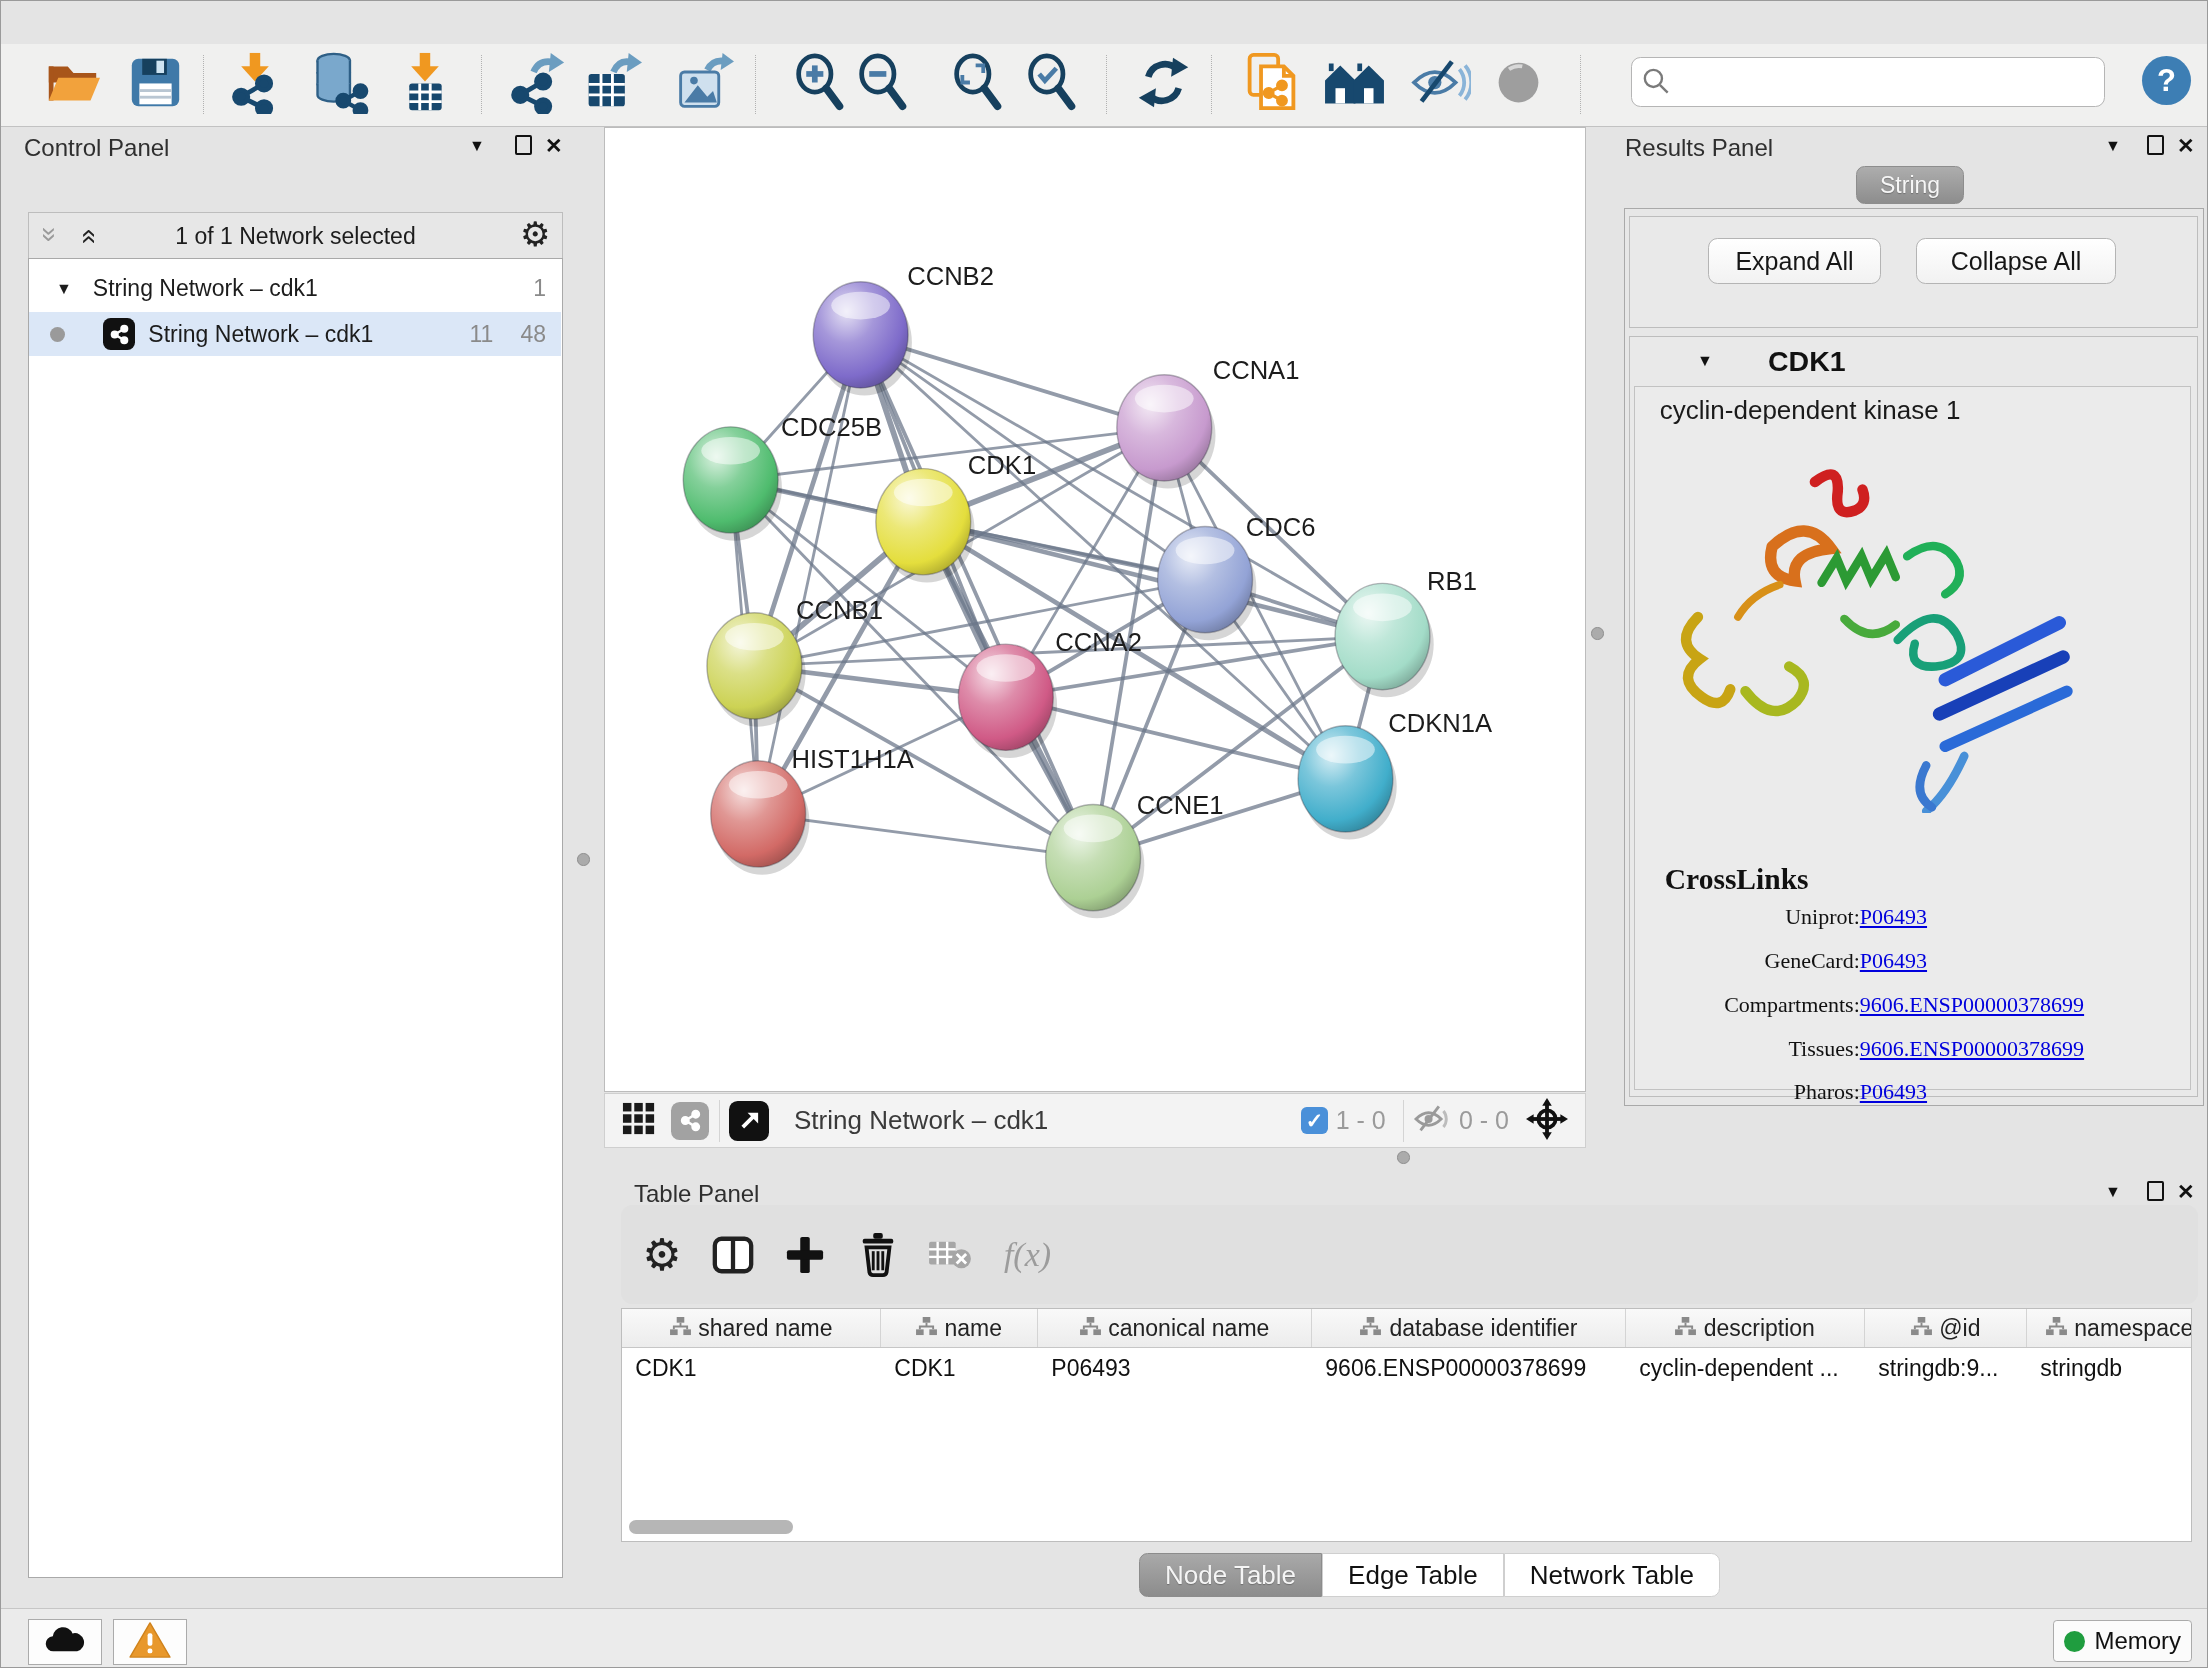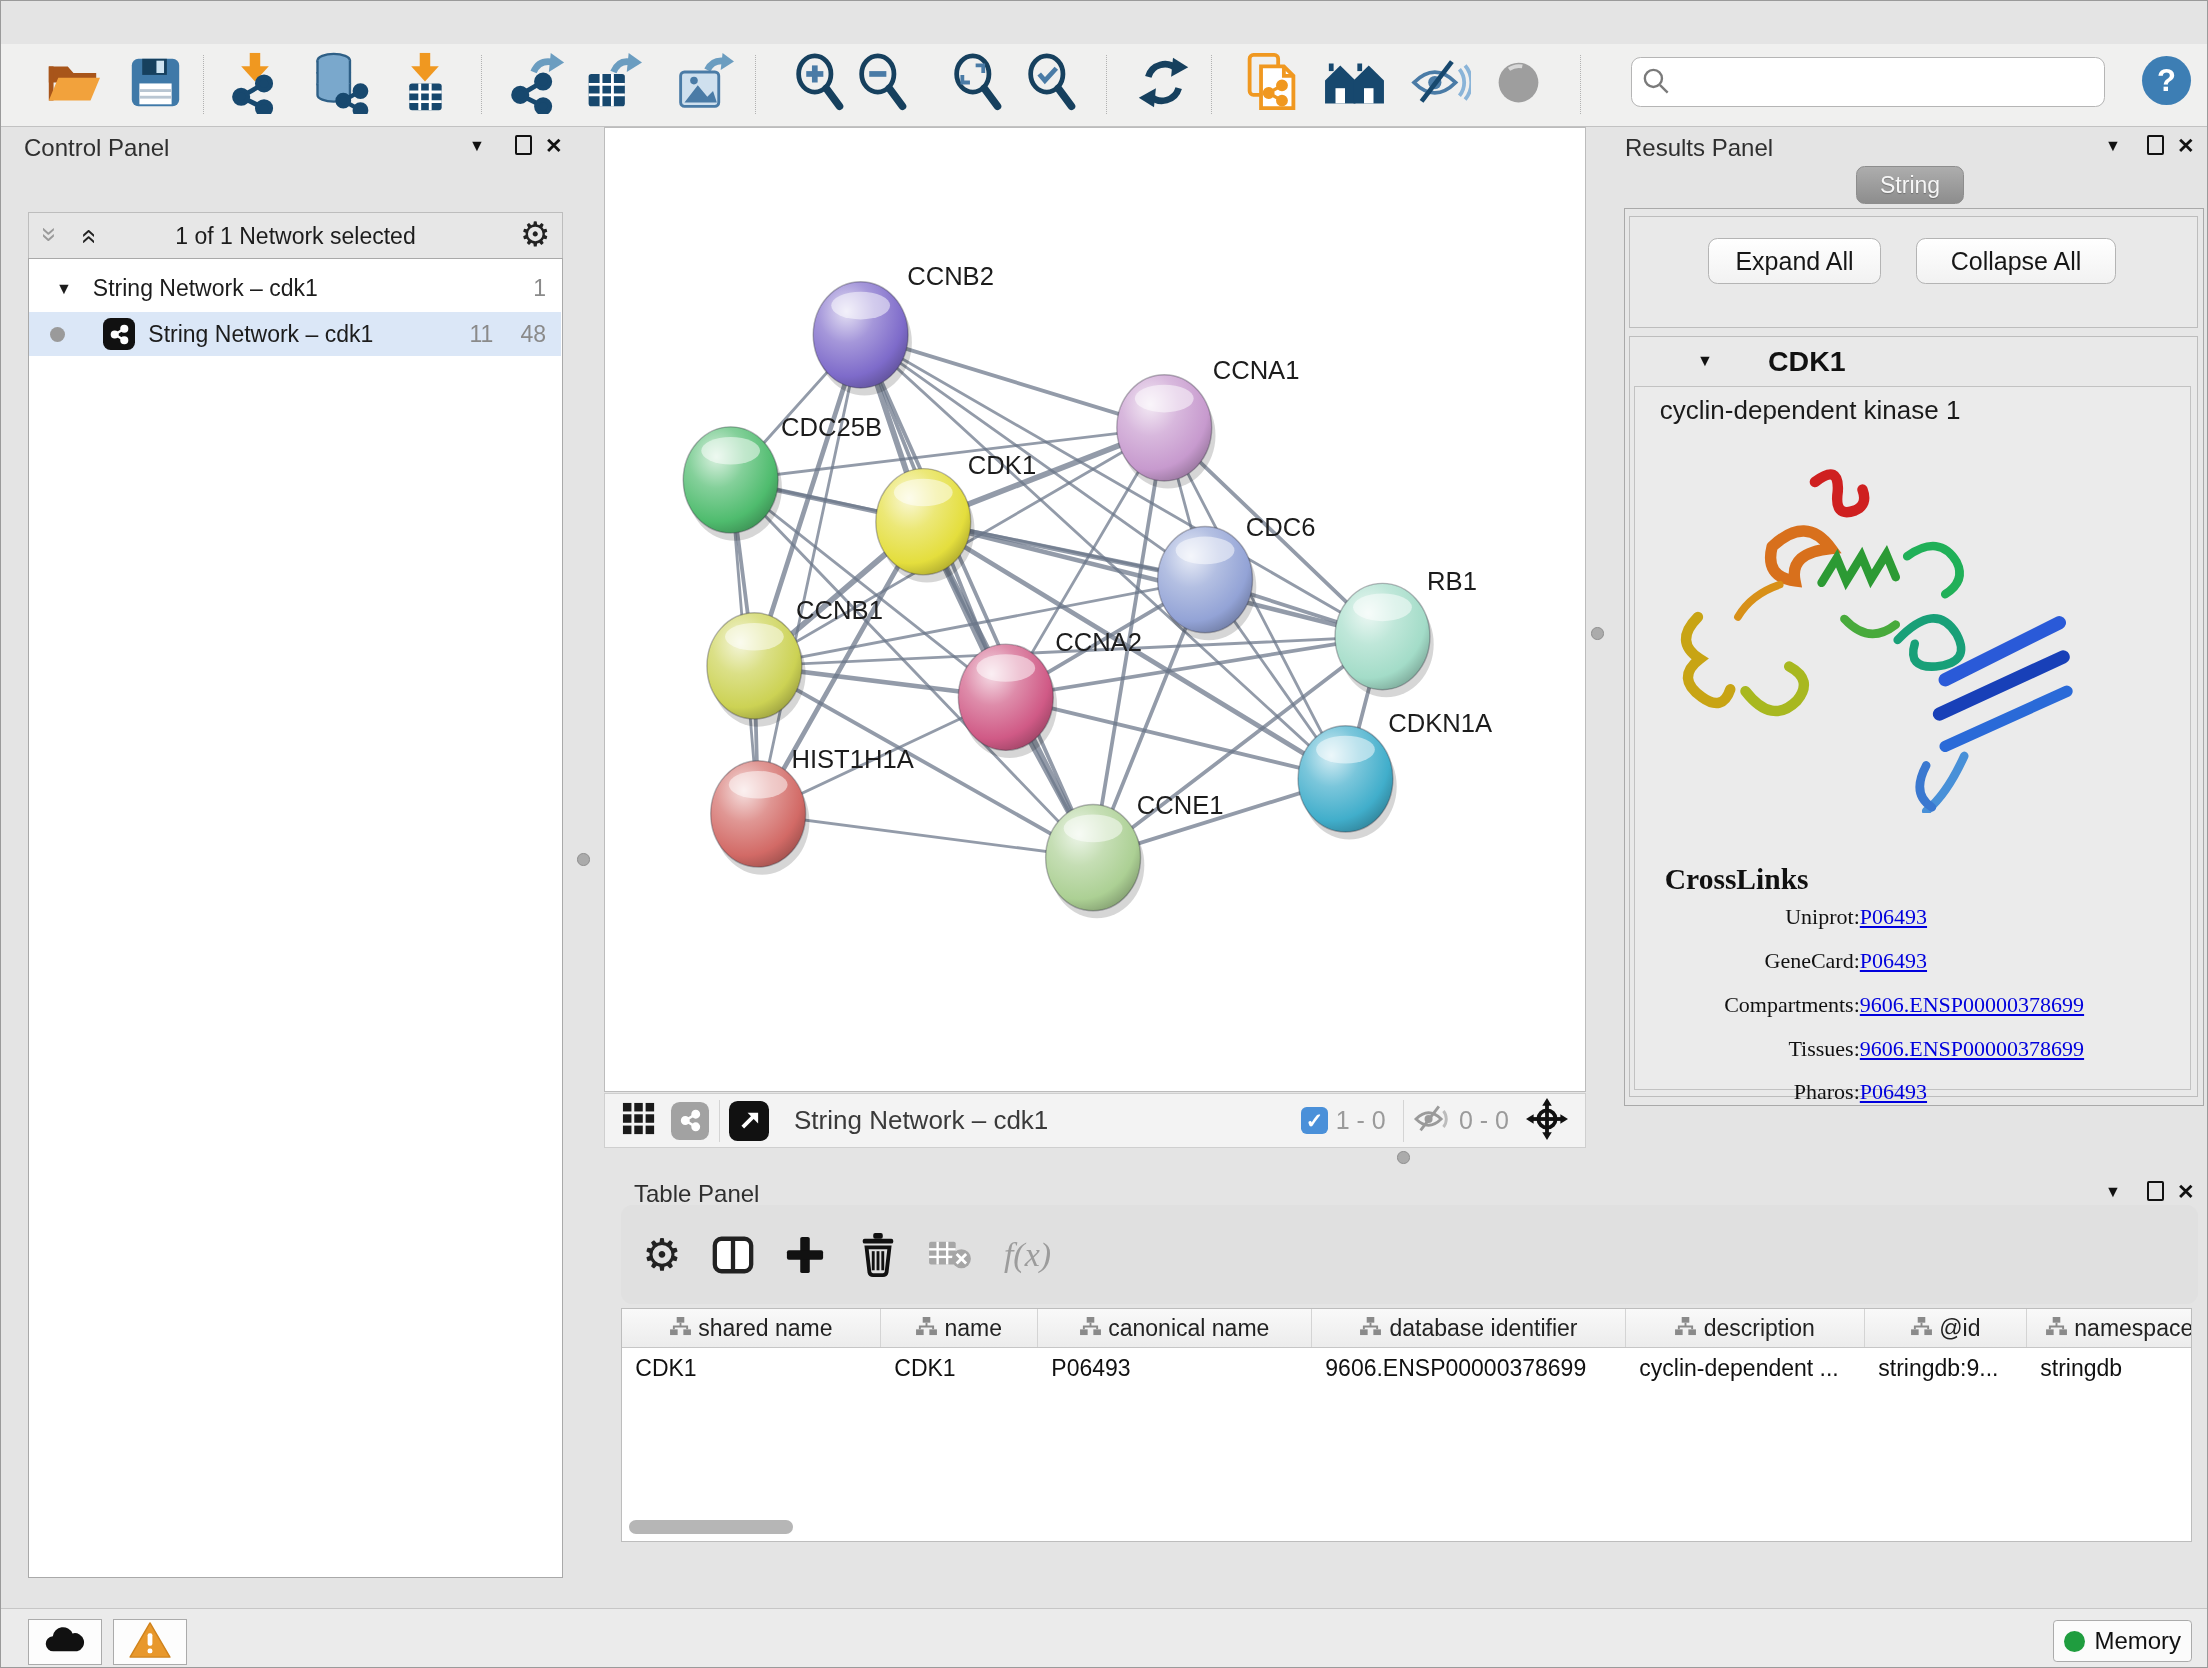--- a/index.html
+++ b/index.html
@@ -860,20 +860,25 @@
           <div class="td" style="width: 274px; flex: 0 0 auto;">P06493</div>
           <div class="td" style="width: 314px; flex: 0 0 auto;">9606.ENSP00000378699</div>
           <div class="td" style="width: 239px; flex: 0 0 auto;">cyclin-dependent ...</div>
           <div class="td" style="width: 162px; flex: 0 0 auto;">stringdb:9...</div>
           <div class="td" style="width: 186px; flex: 0 0 auto;">stringdb</div>
         </div>
       </div>
   </div>
   <div class="abs hscroll-thumb"></div>
 
+  <div class="abs btabs">
+      <div class="btab sel">Node Table</div>
+      <div class="btab">Edge Table</div>
+      <div class="btab">Network Table</div>
+    </div>
 
   <div class="abs statusbar">
     <div class="sbtn" style="left:27px">
       <span><svg width="42" height="30" viewBox="0 0 44 32">
         <path d="M10 28 a8 8 0 0 1 -1 -16 a11 11 0 0 1 21 -3 a8 8 0 0 1 5 19 z" fill="#111"></path>
           </svg></span>
     </div>
     <div class="sbtn" style="left:112px">
       <span><svg width="42" height="38" viewBox="0 0 44 40">
         <path d="M22 2 L43 38 H1 Z" fill="#e8982c" stroke="#d0831c" stroke-width="1.5" stroke-linejoin="round"></path>

